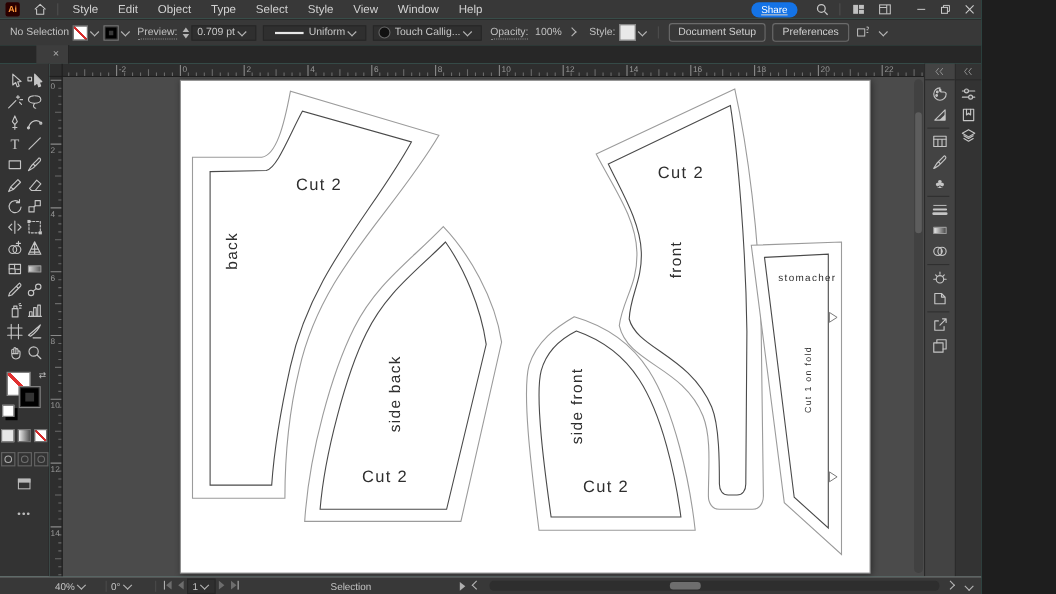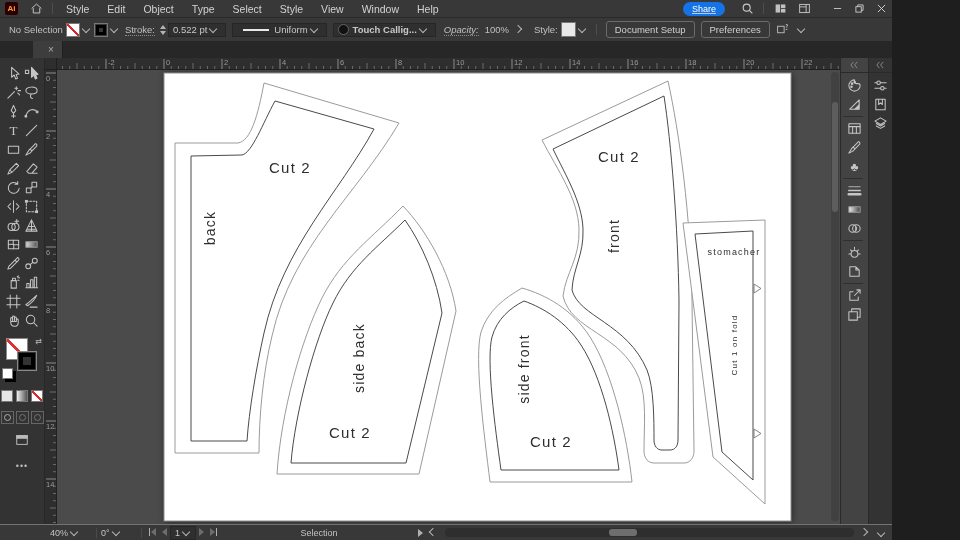--- a/index.html
+++ b/index.html
@@ -169,40 +169,40 @@
       </div>
     </div>
   </div>
 
   <div id="controlbar">
     <span class="lbl">No Selection</span>
     <span class="swatch" id="fill-swatch"></span>
     <span class="chev"></span>
     <span class="swatch" id="stroke-swatch"></span>
     <span class="chev"></span>
-    <span class="lbl dotted">Stroke:</span>
+    <span class="lbl dotted">Preview:</span>
     <span class="stepper">
         <i class="up"></i>
         <i class="dn"></i>
       </span>
     <span class="field">
-      <span>0.522 pt</span>
+      <span>0.709 pt</span>
       <span class="chev"></span>
     </span>
     <span class="field" style="margin-left:6px;padding-left:10px;">
       <span class="profile-line"></span>
       <span>Uniform</span>
       <span class="chev"></span>
     </span>
-    <span class="field" style="margin-left:6px;font-weight:bold;">
+    <span class="field" style="margin-left:6px;">
       <span class="brush-dot"></span>
       <span>Touch Callig...</span>
       <span class="chev"></span>
     </span>
-    <span class="lbl dotted" style="margin-left:8px;font-style:italic;">Opacity:</span>
+    <span class="lbl dotted" style="margin-left:8px;">Opacity:</span>
     <span class="lbl">100%</span>
     <span class="chev r"></span>
     <span class="lbl" style="margin-left:8px;">Style:</span>
     <span class="style-swatch"></span>
     <span class="chev"></span>
     <span class="vdiv" style="margin:0 6px;"></span>
     <span class="cb-btn">Document Setup</span>
     <span class="cb-btn">Preferences</span>
     <span class="mb-ic" style="margin-left:2px;">
       <svg viewBox="0 0 16 16" width="13" height="13">

